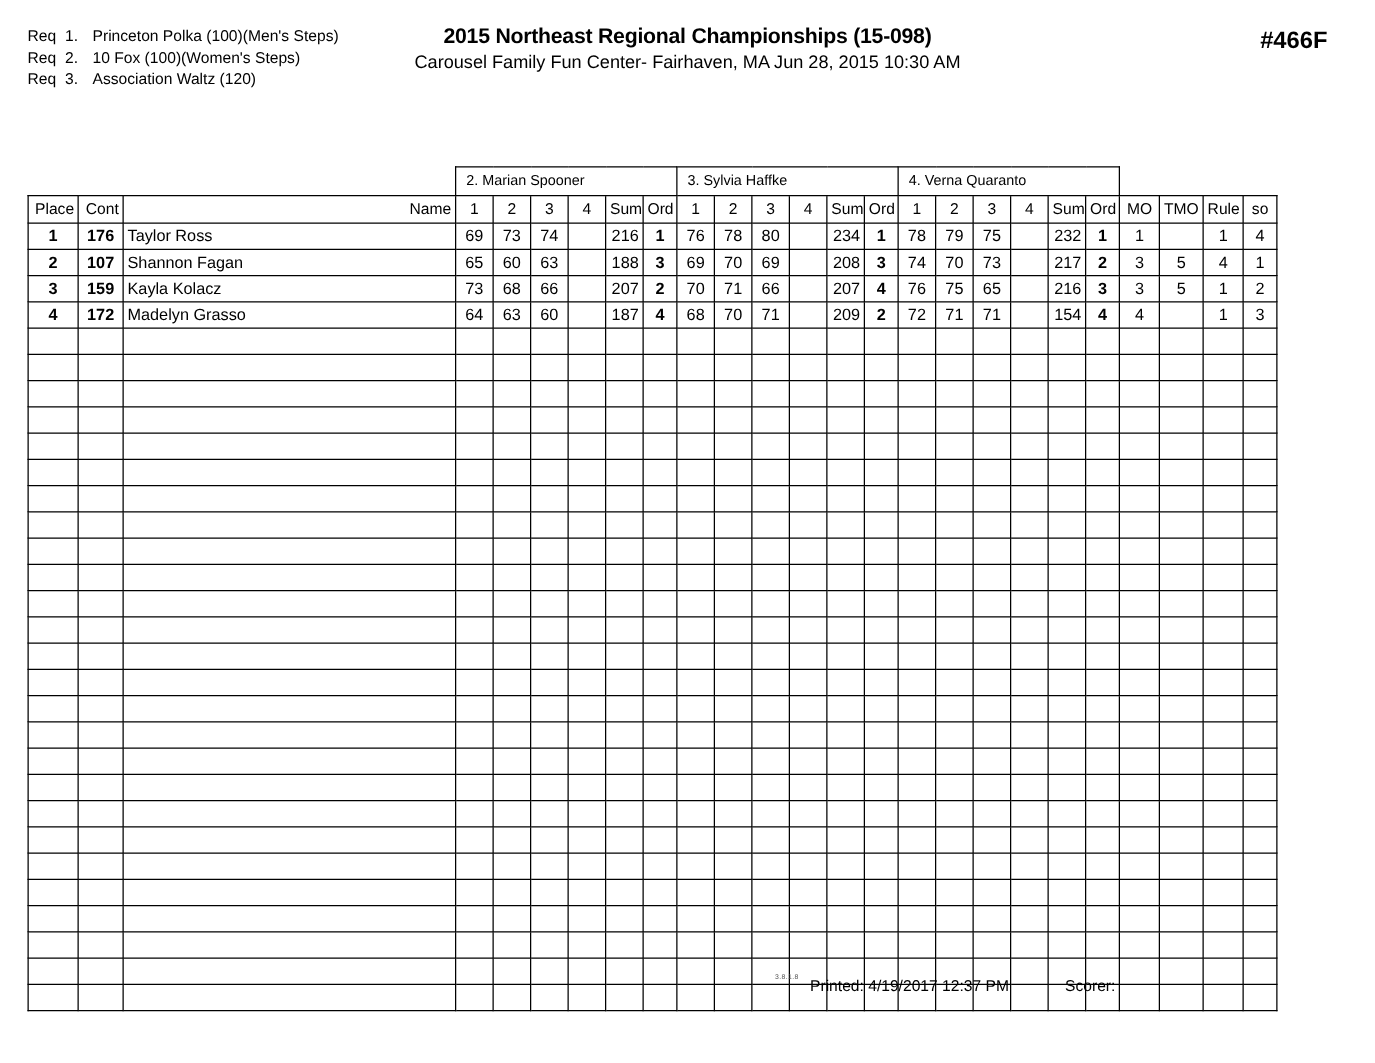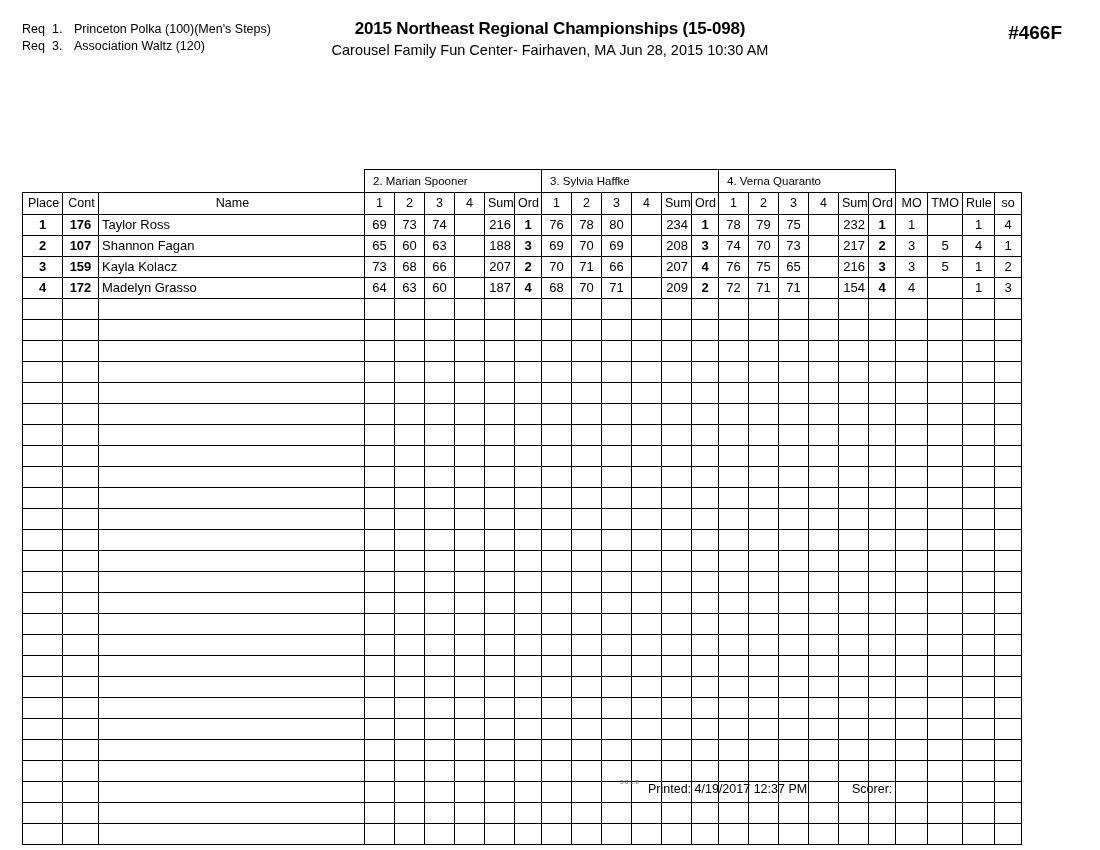--- a/index.html
+++ b/index.html
@@ -72,21 +72,20 @@
   .sheet {
     position: absolute;
     left: 22px;
     top: 133px;
     width: 1014px;
   }
   table.grid {
     border-collapse: collapse;
     table-layout: fixed;
     width: 862px;
-    margin-top: 36px;
   }
   table.grid td {
     border: 1px solid #000000;
     height: 19px;
     padding: 0 3px;
     font-size: 12.5px;
     line-height: 19px;
     overflow: hidden;
     white-space: nowrap;
   }
@@ -99,21 +98,21 @@
     padding-left: 8px;
     height: 22px;
   }
 
   tr.head td {
     height: 21px;
     line-height: 21px;
     font-size: 12.5px;
     text-align: center;
   }
-  tr.head td.lbl { text-align: center; padding-left: 5px; }
+  tr.head td.lbl { text-align: right; padding-left: 5px; }
 
   tr.data td {
     height: 20px;
     line-height: 20px;
     font-size: 13px;
   }
   td.place, td.cont {
     font-weight: bold;
     text-align: center;
     font-size: 13.5px;
@@ -164,20 +163,23 @@
   }
 </style>
 </head>
 <body>
 
 <div class="header">
 
   <div class="reqs">
     <span class="req-line">
       <span class="req-word">Req</span><span class="req-num">1.</span><span>Princeton Polka (100)(Men's Steps)</span>
+    </span>
+    <span class="req-line">
+      <span class="req-word">Req</span><span class="req-num">2.</span><span>10 Fox (100)(Women's Steps)</span>
     </span>
     <span class="req-line">
       <span class="req-word">Req</span><span class="req-num">3.</span><span>Association Waltz (120)</span>
     </span>
   </div>
 
   <div class="titles">
     <div class="title-main">2015 Northeast Regional Championships (15-098)</div>
     <div class="title-venue">Carousel Family Fun Center- Fairhaven, MA  Jun 28, 2015  10:30 AM</div>
   </div>

